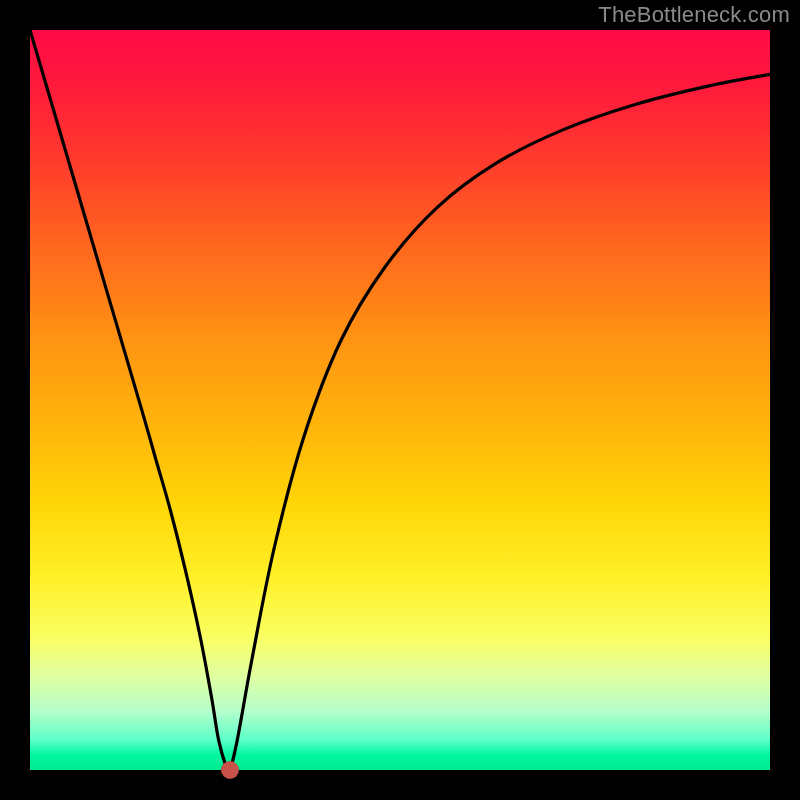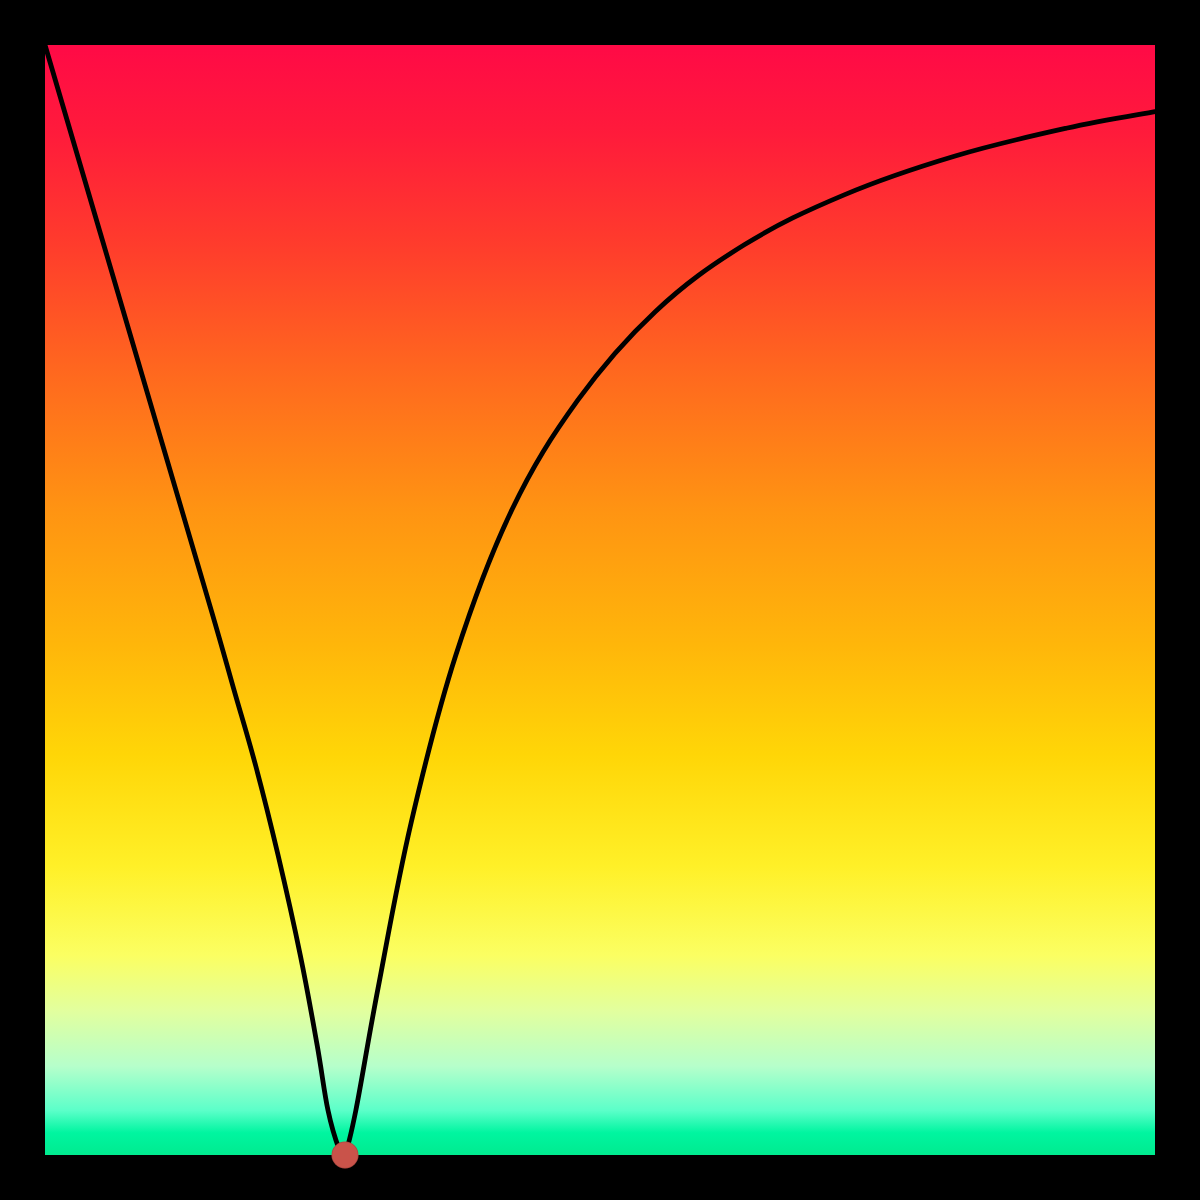--- a/index.html
+++ b/index.html
@@ -69,13 +69,14 @@
 
 <div class="frame">
   <div class="plot-area" style="left: 30px; top: 30px; width: 740px; height: 740px;"></div>
 
   <svg class="curve" width="800" height="800" viewBox="0 0 800 800">
     <path id="curve-path" d="M 30 30 C 36.66 52.644000000000005, 53.68 110.51200000000003, 67 155.8 C 80.32 201.088, 90.68 236.31199999999995, 104 281.59999999999997 C 117.32 326.888, 131.676 375.432, 141 407.40000000000003 C 150.324 439.36800000000005, 150.472 440.5520000000001, 155.8 459.20000000000005 C 161.12800000000001 477.848, 165.272 491.02000000000004, 170.6 511 C 175.928 530.98, 180.072 547.5559999999999, 185.4 570.1999999999999 C 190.728 592.8439999999999, 195.538 614.1560000000001, 200.20000000000002 636.8000000000001 C 204.86200000000002 659.4440000000001, 207.96999999999997 677.352, 211.29999999999998 696 C 214.63 714.648, 216.036 727.746, 218.70000000000002 740.4 C 221.36400000000003 753.054, 224.10200000000003 760.972, 226.10000000000002 766.3 C 228.098 771.6279999999999, 227.80200000000002 774.662, 229.8 770 C 231.798 765.338, 233.204 760.38, 237.20000000000002 740.4 C 241.19600000000003 720.42, 245.34 693.632, 252 659 C 258.66 624.368, 264.87600000000003 587.96, 274.20000000000005 548 C 283.52400000000006 508.04, 291.812 474.29600000000005, 303.8 437.00000000000006 C 315.788 399.70400000000006, 326.148 371.43600000000004, 340.8 340.8 C 355.452 310.164, 367.88399999999996 290.77599999999995, 385.2 266.79999999999995 C 402.516 242.82399999999996, 417.02000000000004 226.248, 437.00000000000006 207.6 C 456.9800000000001 188.952, 473.556 177.18600000000004, 496.2 163.20000000000005 C 518.8439999999999 149.21400000000006, 537.492 140.556, 562.8 129.9 C 588.108 119.244, 610.16 111.99199999999999, 636.8 103.99999999999999 C 663.4399999999999 96.00799999999998, 686.8240000000001 90.82799999999996, 710.8000000000001 85.49999999999997 C 734.7760000000001 80.17199999999998, 759.344 76.39800000000002, 770 74.40000000000003" fill="none" stroke="#000" stroke-width="3.2" stroke-linecap="round" stroke-linejoin="round"></path>
   </svg>
 
   <div class="dot" style="left: 229.8px; top: 770px; background: rgb(201, 83, 74);"></div>
 
+  <div class="watermark">TheBottleneck.com</div>
 </div>
 
 </body></html>

